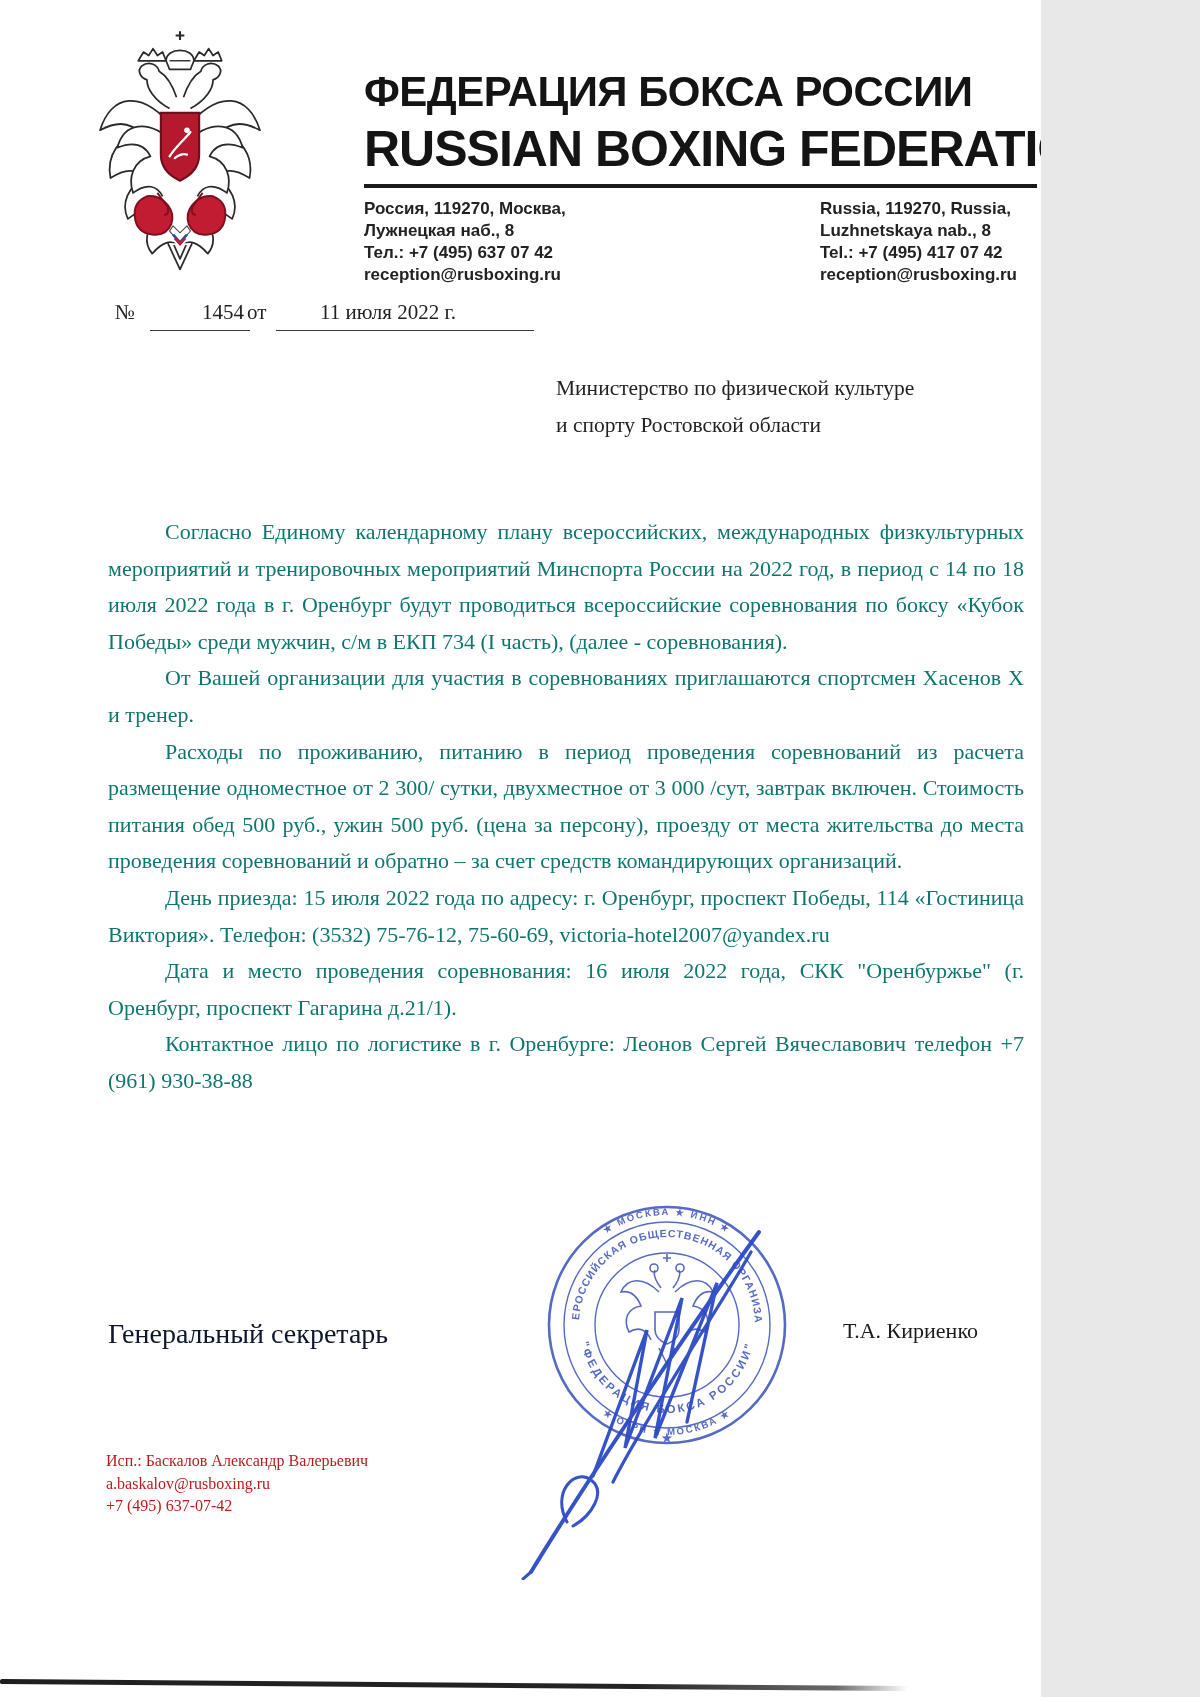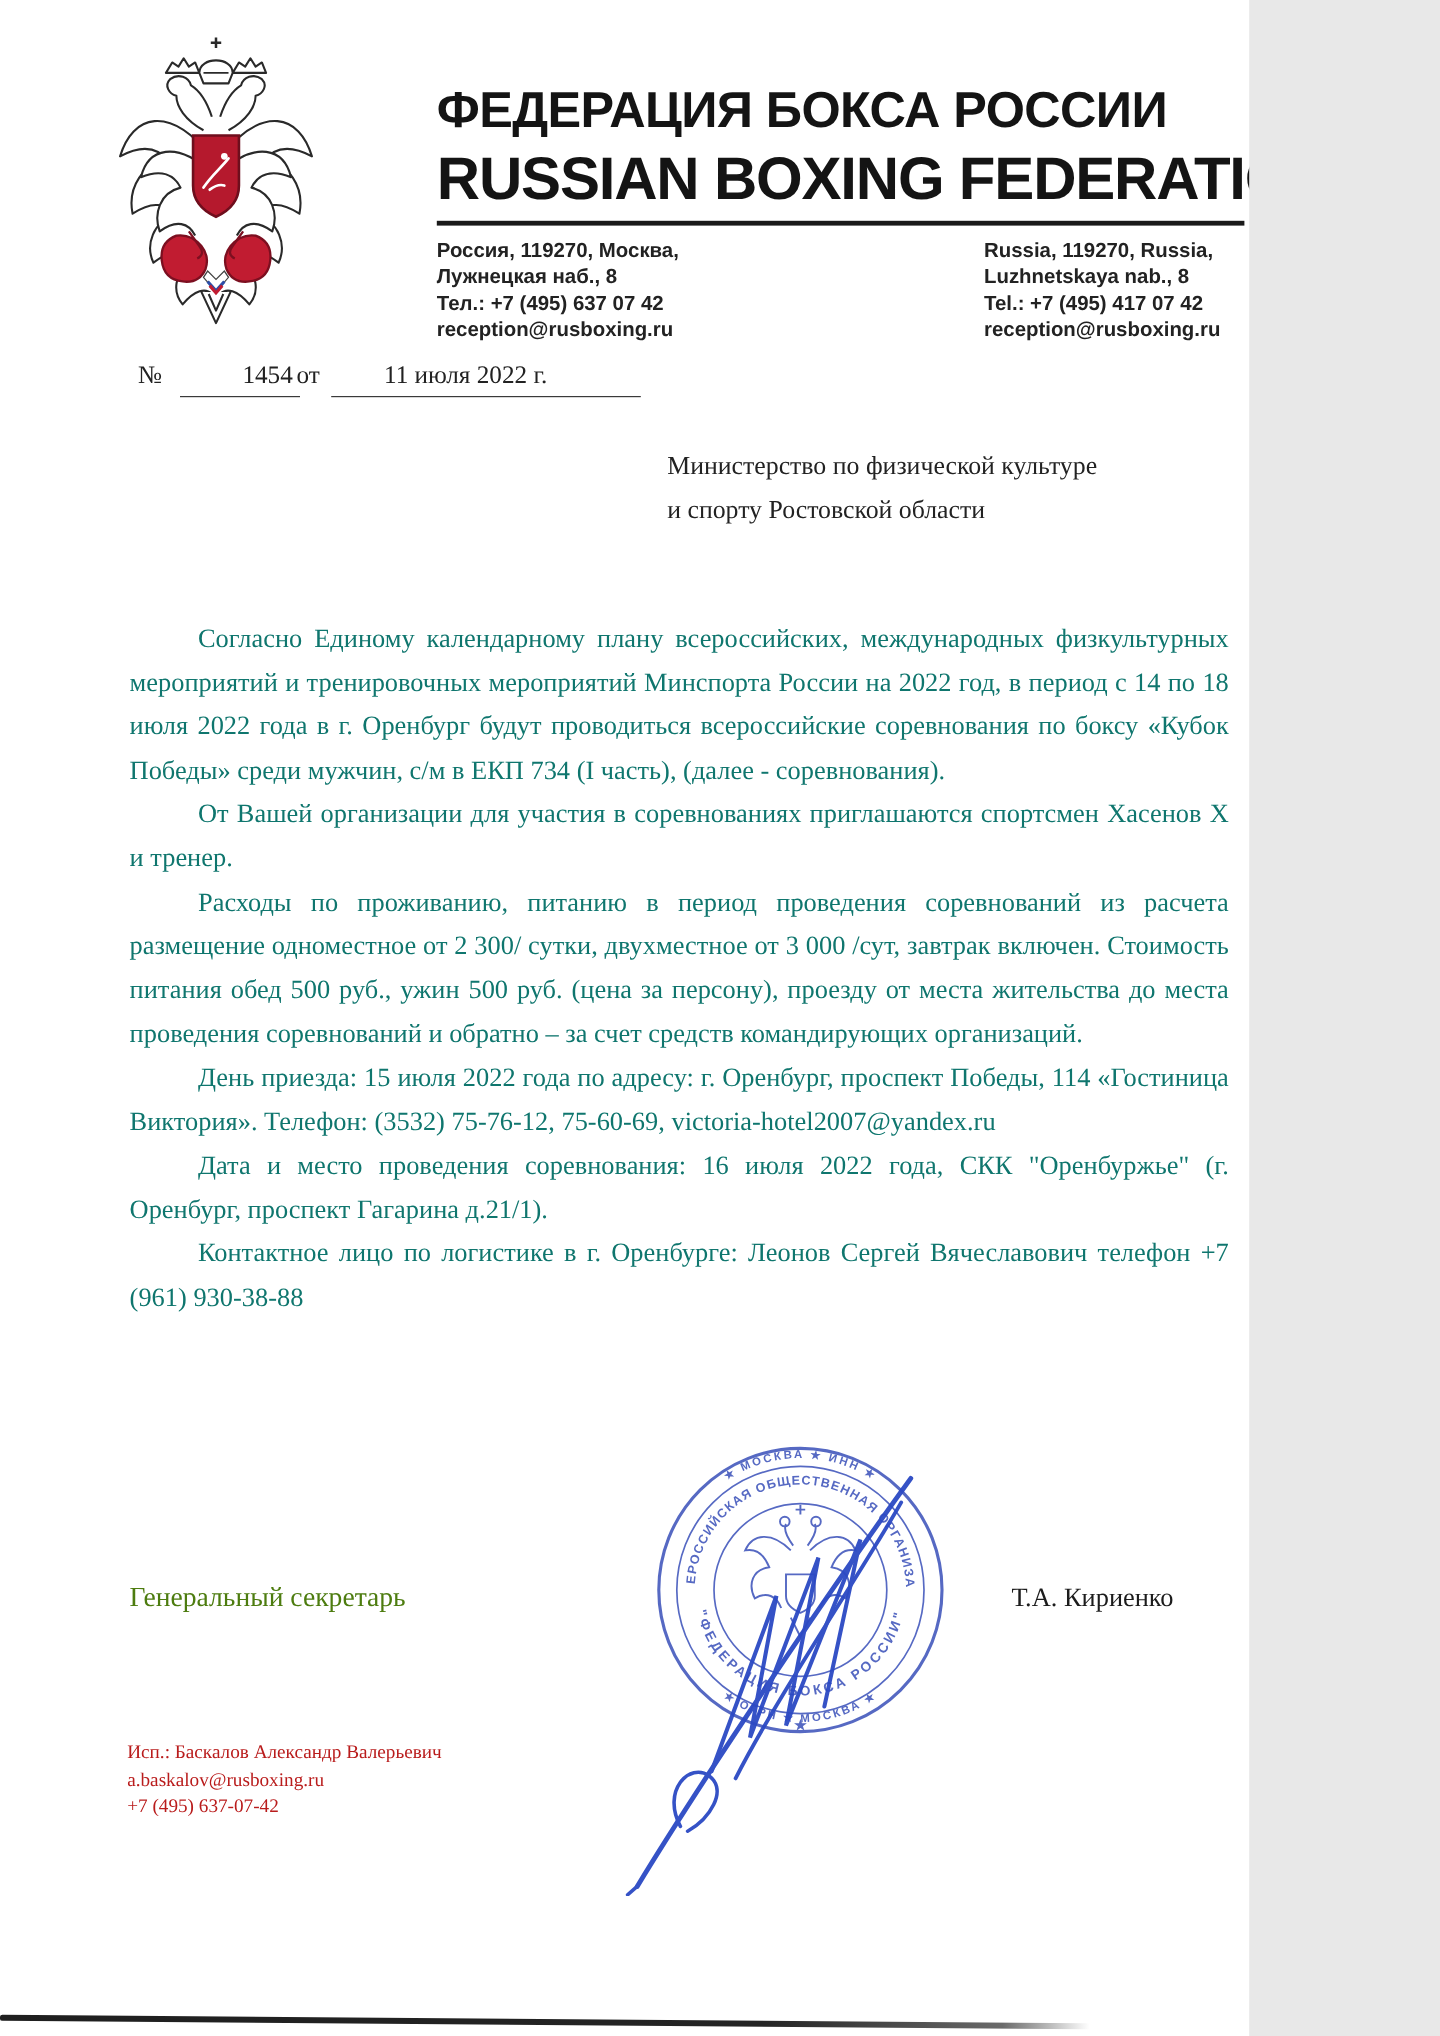--- a/index.html
+++ b/index.html
@@ -21,21 +21,21 @@
   .ref span{position:absolute;white-space:nowrap;}
   .ref .u{position:absolute;height:0;border-bottom:1.6px solid #3a3a3a;}
   
   .recipient{position:absolute;left:556px;top:370px;width:474px;text-align:left;
              font-size:21.5px;line-height:37px;color:#222;}
   
   .body-text{position:absolute;left:108px;top:485px;width:916px;font-size:22px;line-height:36.6px;
              text-align:justify;color:#0f766e;margin-top:29px;}
   .body-text p{margin:0;text-indent:57px;}
   
-  .sig-title{position:absolute;left:108px;top:1318px;font-size:23px;color:#4d7c0f;white-space:nowrap;}
+  .sig-title{position:absolute;left:108px;top:1318px;font-size:28px;color:#0f172a;white-space:nowrap;}
   .sig-name{position:absolute;left:843px;top:1318px;font-size:22px;color:#1c1c1c;white-space:nowrap;}
   .stampbox{position:absolute;left:495px;top:1180px;width:330px;height:400px;}
   
   .footer{position:absolute;left:106px;top:1450px;font-size:16px;line-height:22.5px;color:#b91c1c;}
   
   .scan-line{position:absolute;left:0;top:1679px;width:908px;height:5px;border-radius:2px;
              background:linear-gradient(to right,#1f1f1f 0%,#242424 70%,#6a6a6a 92%,rgba(255,255,255,0));
              transform:rotate(0.45deg);transform-origin:left top;}
   .st-ring-text{font-family:"Liberation Sans",sans-serif;font-weight:bold;fill:#3f55bb;}
 </style>

